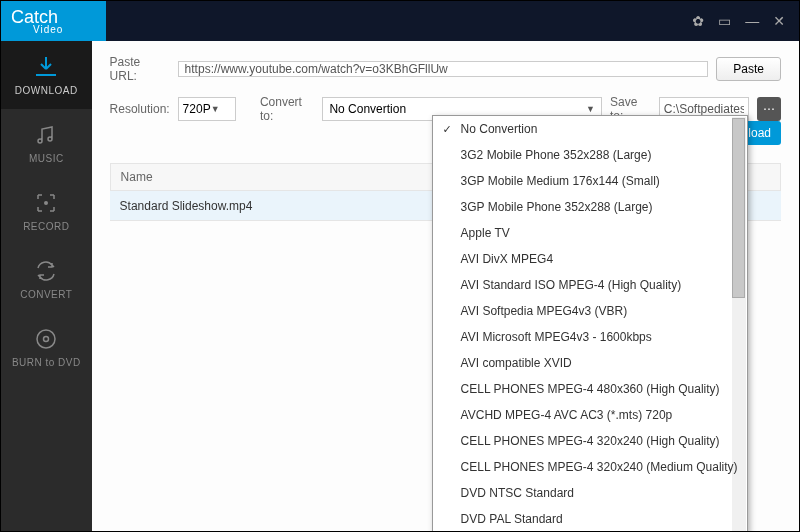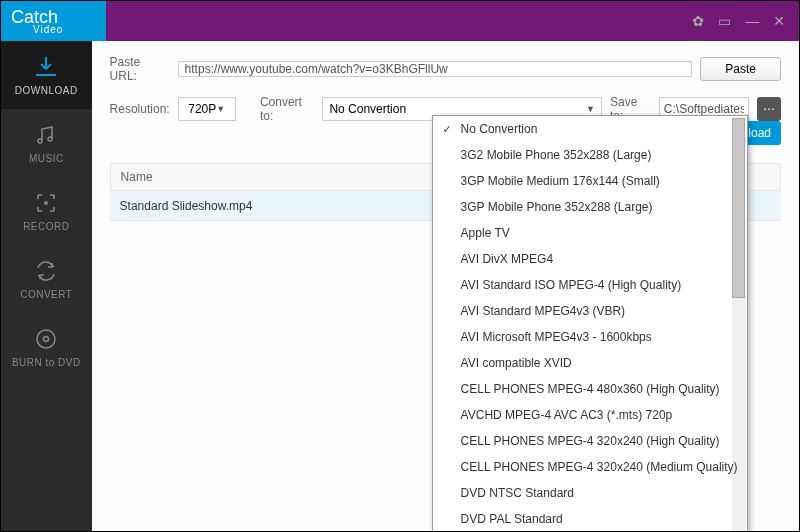--- a/index.html
+++ b/index.html
@@ -1,18 +1,18 @@
 <!DOCTYPE html>
 <html><head>
 <meta charset="utf-8">
 <style>
   * { box-sizing: border-box; margin: 0; padding: 0; font-family: Arial, sans-serif; }
   body { width: 800px; height: 532px; overflow: hidden; background: #fff; border: 1px solid #000; }
   
-  .titlebar { height: 40px; background: #701a75; display: flex; align-items: center; }
+  .titlebar { height: 40px; background: #0f172a; display: flex; align-items: center; }
   .logo-area { width: 105px; height: 40px; background: #0099d9; display: flex; align-items: center; padding-left: 10px; }
   .logo-text { color: #fff; font-size: 18px; font-weight: 300; line-height: 1; }
   .logo-sub { font-size: 10px; letter-spacing: 1px; display: block; margin-top: -2px; margin-left: 22px; }
   .titlebar-spacer { flex: 1; }
   .titlebar-controls { display: flex; align-items: center; gap: 14px; padding-right: 14px; }
   .titlebar-icon { color: #aaa; font-size: 14px; cursor: pointer; }
   
   .main-area { display: flex; height: 492px; }
   
   .sidebar { width: 105px; background: #2b2b2b; display: flex; flex-direction: column; }
@@ -21,23 +21,23 @@
   .side-item.active .side-icon { color: #0099d9; }
   .side-icon { font-size: 24px; margin-bottom: 6px; color: #888; }
   .side-label { font-size: 10px; letter-spacing: 0.5px; }
   
   .content { flex: 1; background: #fdfdfd; padding: 14px 18px 14px 18px; position: relative; }
   
   .row { display: flex; align-items: center; margin-bottom: 12px; gap: 8px; }
   .label { font-size: 12px; color: #666; }
   .paste-url-label { width: 60px; }
   .url-input { flex: 1; height: 16px; border: 1px solid #ccc; padding: 0 6px; font-size: 12px; color: #555; background: #fff; }
-  .small-btn { height: 24px; padding: 0 24px; font-size: 12px; border: 1px solid #bbb; background: linear-gradient(#fff,#eee); border-radius: 3px; cursor: pointer; }
+  .small-btn { height: 24px; padding: 0 16px; font-size: 12px; border: 1px solid #bbb; background: linear-gradient(#fff,#eee); border-radius: 3px; cursor: pointer; }
   
-  .res-select { width: 62px; height: 24px; border: 1px solid #ccc; font-size: 12px; padding: 0 4px; background: #fff; display: flex; align-items: center; justify-content: center; cursor: pointer; }
+  .res-select { width: 62px; height: 24px; border: 1px solid #ccc; font-size: 12px; padding: 0 4px; background: #fff; display: flex; align-items: center; justify-content: flex-start; cursor: pointer; }
   .convert-select { width: 300px; height: 24px; border: 1px solid #ccc; font-size: 12px; padding: 0 6px; background: #fff; display: flex; align-items: center; justify-content: space-between; cursor: pointer; position: relative; }
   .caret { font-size: 9px; color: #555; }
   
   .saveto-input { width: 90px; height: 24px; border: 1px solid #ccc; font-size: 12px; padding: 0 4px; color: #555; background: #fff; }
   .more-btn { width: 26px; height: 24px; background: #555; color: #fff; border: none; border-radius: 3px; font-size: 12px; cursor: pointer; display:flex; align-items:center; justify-content:center; }
   
   .download-btn { position: absolute; right: 18px; top: 80px; height: 24px; padding: 0 10px; background: #0099d9; color: #fff; border: none; border-radius: 3px; font-size: 12px; cursor: pointer; }
   
   .table-area { margin-top: 40px; }
   .table-header { height: 28px; background: #f7f7f7; border: 1px solid #e5e5e5; display: flex; align-items: center; padding-left: 10px; font-size: 12px; color: #666; }
@@ -157,21 +157,21 @@
         <div class="dd-thumb"></div>
       </div>
       <div class="dropdown-inner">
         <div class="dd-item selected">No Convertion</div>
         <div class="dd-item">3G2 Mobile Phone 352x288 (Large)</div>
         <div class="dd-item">3GP Mobile Medium 176x144 (Small)</div>
         <div class="dd-item">3GP Mobile Phone 352x288 (Large)</div>
         <div class="dd-item">Apple TV</div>
         <div class="dd-item">AVI DivX MPEG4</div>
         <div class="dd-item">AVI Standard ISO MPEG-4 (High Quality)</div>
-        <div class="dd-item">AVI Standard MPEG4v3 (VBR)</div>
+        <div class="dd-item">AVI Softpedia MPEG4v3 (VBR)</div>
         <div class="dd-item">AVI Microsoft MPEG4v3 - 1600kbps</div>
         <div class="dd-item">AVI compatible XVID</div>
         <div class="dd-item">CELL PHONES MPEG-4 480x360 (High Quality)</div>
         <div class="dd-item">AVCHD MPEG-4 AVC AC3 (*.mts) 720p</div>
         <div class="dd-item">CELL PHONES MPEG-4 320x240 (High Quality)</div>
         <div class="dd-item">CELL PHONES MPEG-4 320x240 (Medium Quality)</div>
         <div class="dd-item">DVD NTSC Standard</div>
         <div class="dd-item">DVD PAL Standard</div>
       </div>
     </div>

